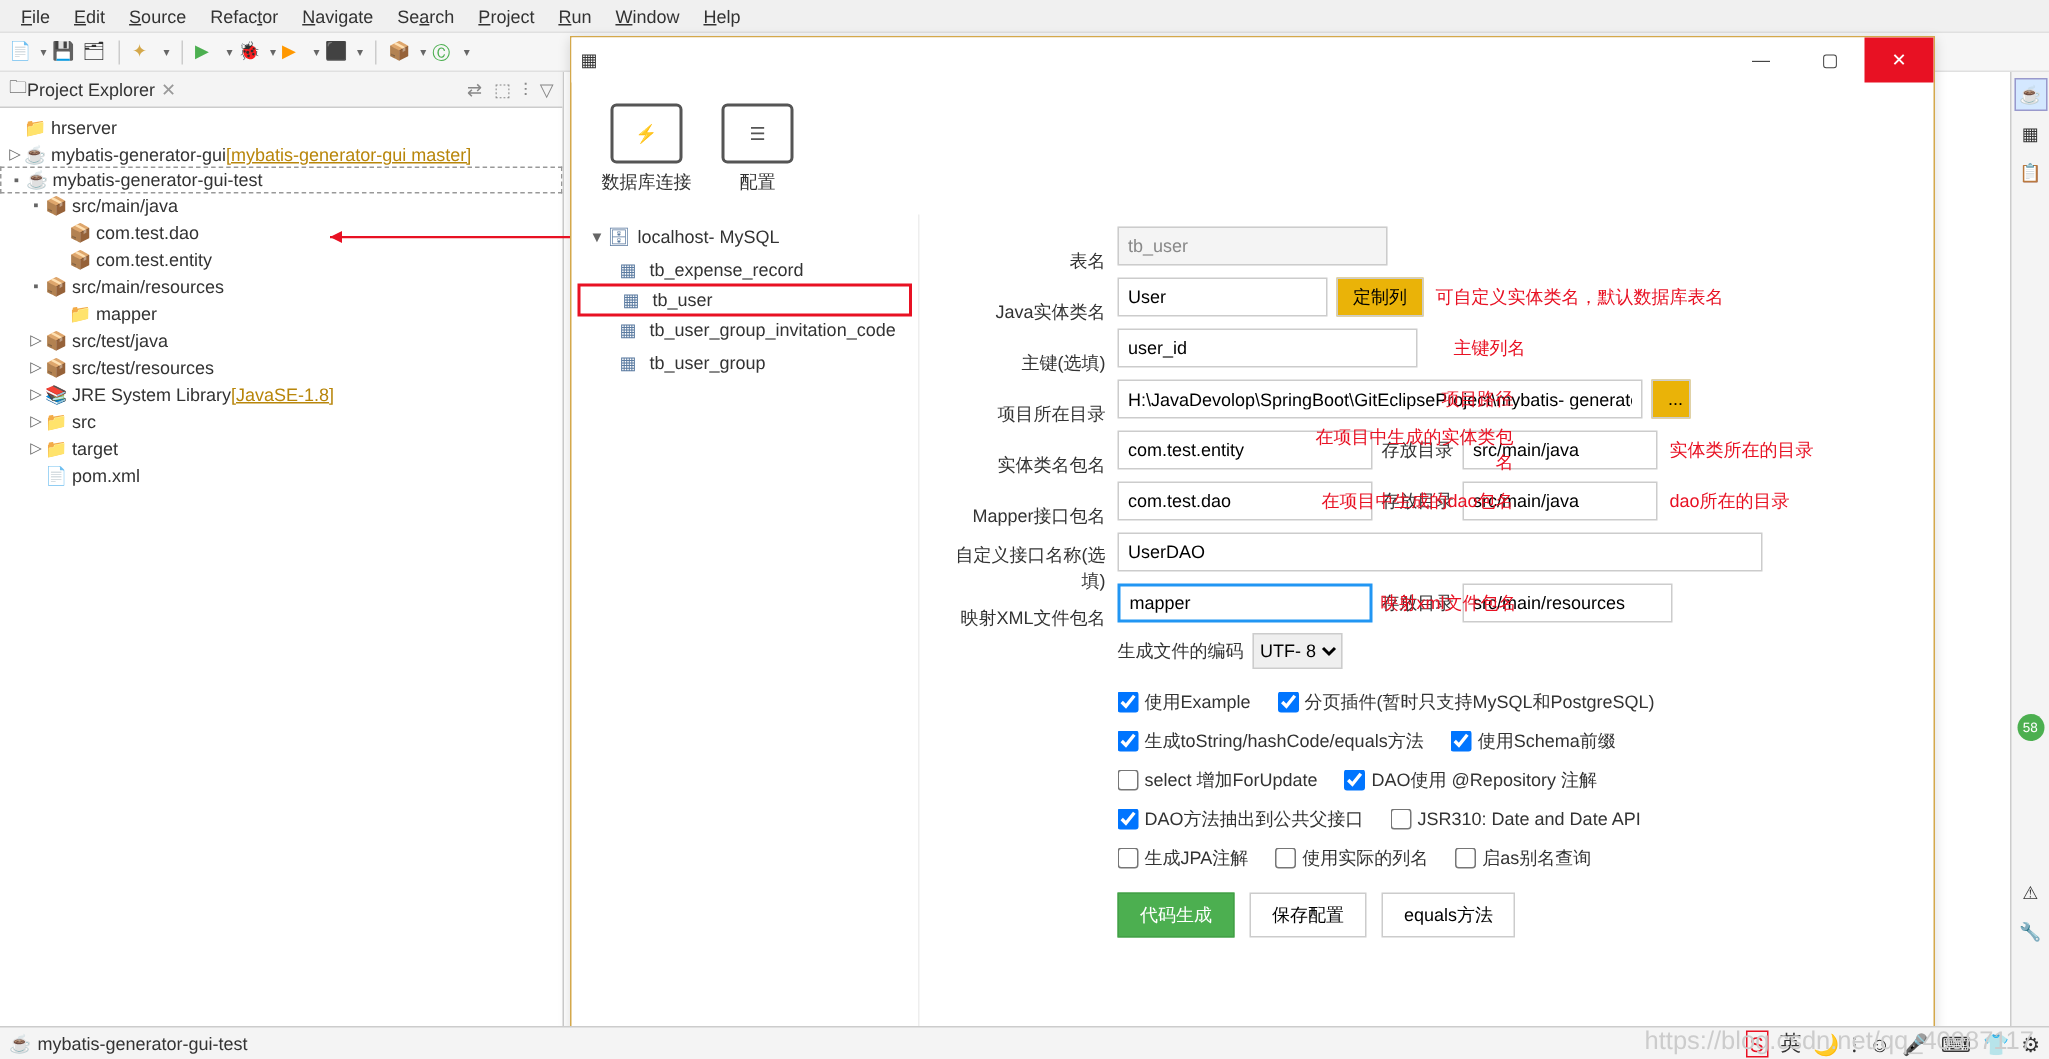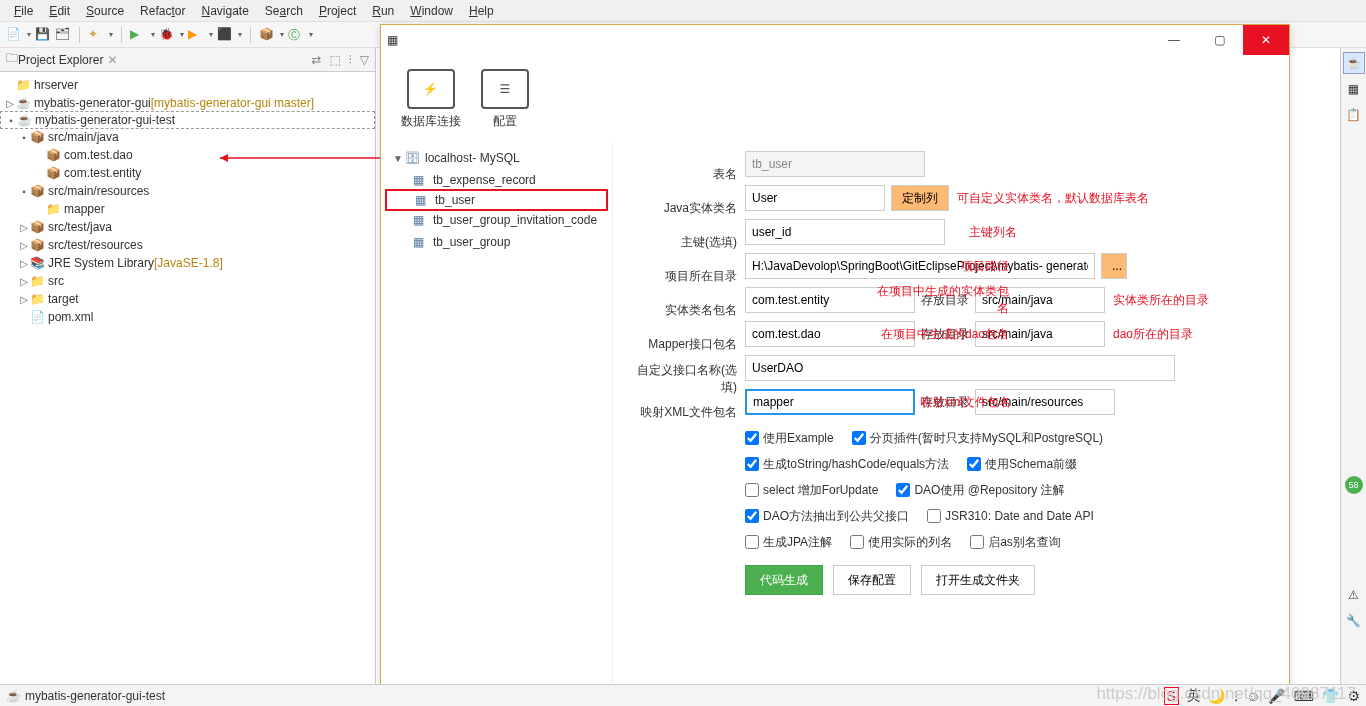--- a/index.html
+++ b/index.html
@@ -19,21 +19,21 @@
 .pe-header { height: 24px; display: flex; align-items: center; padding: 0 6px; border-bottom: 1px solid #ccc; background: #f4f4f4; }
 .pe-header .title { font-weight: normal; }
 .pe-header .x { color: #999; margin-left: 4px; }
 .pe-header .tools { margin-left: auto; display: flex; gap: 8px; color: #888; }
 
 .tree { padding: 4px 0; flex: 1; overflow: auto; }
 .tree-row { display: flex; align-items: center; height: 18px; padding-left: 4px; white-space: nowrap; }
 .tree-row .arrow { width: 12px; display: inline-block; text-align: center; color: #666; font-size: 10px; }
 .tree-row .icon { width: 16px; height: 16px; display: inline-flex; align-items: center; justify-content: center; margin-right: 2px; }
 .tree-row .label { }
-.tree-row .decor { color: #b8860b; }
+.tree-row .decor { color: #b8860b; text-decoration: underline; }
 .tree-row.sel { background: #fff; border: 1px dashed #999; margin: -1px 0; }
 .ind1 { padding-left: 18px; }
 .ind2 { padding-left: 34px; }
 
 .dialog { position: absolute; left: 380px; top: 24px; width: 910px; height: 672px; border: 1px solid #d4a84b; background: #fff; box-shadow: 0 2px 8px rgba(0,0,0,0.15); }
 .titlebar { height: 30px; background: #fff; display: flex; align-items: center; }
 .titlebar .blank { flex: 1; }
 .win-btn { width: 46px; height: 30px; display: flex; align-items: center; justify-content: center; color: #444; }
 .win-btn.close { background: #e81123; color: #fff; }
 
@@ -50,21 +50,21 @@
 .db-row.child { padding-left: 28px; }
 .db-row.sel { border: 2px solid #e81123; margin: -2px 0; }
 .table-icon::before { content: "▦"; font-size: 12px; color: #5a7aa0; }
 
 .form { flex: 1; padding: 4px 12px; }
 .form-row { display: flex; align-items: center; height: 34px; }
 .form-row .lbl { width: 120px; text-align: right; padding-right: 8px; margin-top: 21px; }
 .form-row input[type=text] { height: 26px; border: 1px solid #ccc; padding: 0 6px; background: #fff; }
 .form-row input[readonly] { background: #f4f4f4; color: #888; }
 .form-row input.focused { border: 2px solid #2196f3; }
-.btn { height: 26px; padding: 0 10px; border: 1px solid #ccc; background: #fdba74; margin-left: 6px; cursor: default; }
+.btn { height: 26px; padding: 0 10px; border: 1px solid #ccc; background: #eab308; margin-left: 6px; cursor: default; }
 .red-note { color: #e81123; font-size: 12px; padding-left: 8px; }
 .red-label { color: #e81123; font-size: 12px; text-align: right; padding-right: 4px; }
 .side-lbl { width: 60px; text-align: right; padding-right: 6px; }
 .checks { padding-left: 120px; margin-top: 6px; }
 .check-row { display: flex; align-items: center; height: 26px; gap: 18px; }
 .check-row label { display: flex; align-items: center; gap: 4px; }
 .check-row input[type=checkbox] { width: 14px; height: 14px; }
 .encoding-row { padding-left: 120px; height: 30px; display: flex; align-items: center; gap: 6px; }
 .encoding-row select { height: 24px; border: 1px solid #ccc; }
 .action-row { padding-left: 120px; display: flex; gap: 10px; margin-top: 10px; }
@@ -304,20 +304,24 @@
         <span class="lbl">自定义接口名称(选填)</span>
         <input type="text" style="width: 430px;" value="UserDAO">
       </div>
       <div class="form-row">
         <span class="red-label" style="width:110px;position:absolute;left:524px">映射xml文件包名</span>
         <span class="lbl">映射XML文件包名</span>
         <input type="text" class="focused" style="width: 170px;" value="mapper">
         <span class="side-lbl">存放目录</span>
         <input type="text" style="width: 140px;" value="src/main/resources">
       </div>
+      <div class="encoding-row">
+        <span>生成文件的编码</span>
+        <select><option>UTF- 8</option></select>
+      </div>
       <div class="checks">
         <div class="check-row">
           <label>
               <input type="checkbox" checked="" style="">
               <span>使用Example</span>
             </label>
           <label>
               <input type="checkbox" checked="" style="">
               <span>分页插件(暂时只支持MySQL和PostgreSQL)</span>
             </label>
@@ -363,21 +367,21 @@
             </label>
           <label>
               <input type="checkbox" style="">
               <span>启as别名查询</span>
             </label>
         </div>
       </div>
       <div class="action-row">
         <button class="btn-primary">代码生成</button>
         <button class="btn-default">保存配置</button>
-        <button class="btn-default">打开生成文件夹</button>
+        <button class="btn-default">equals方法</button>
       </div>
     </div>
   </div>
 </div>
 
 <div class="right-gutter">
   <div class="g-icon" style="background:#d4e8ff;border:1px solid #99c">☕</div>
   <div class="g-icon">▦</div>
   <div class="g-icon">📋</div>
   <div style="height:340px"></div>

